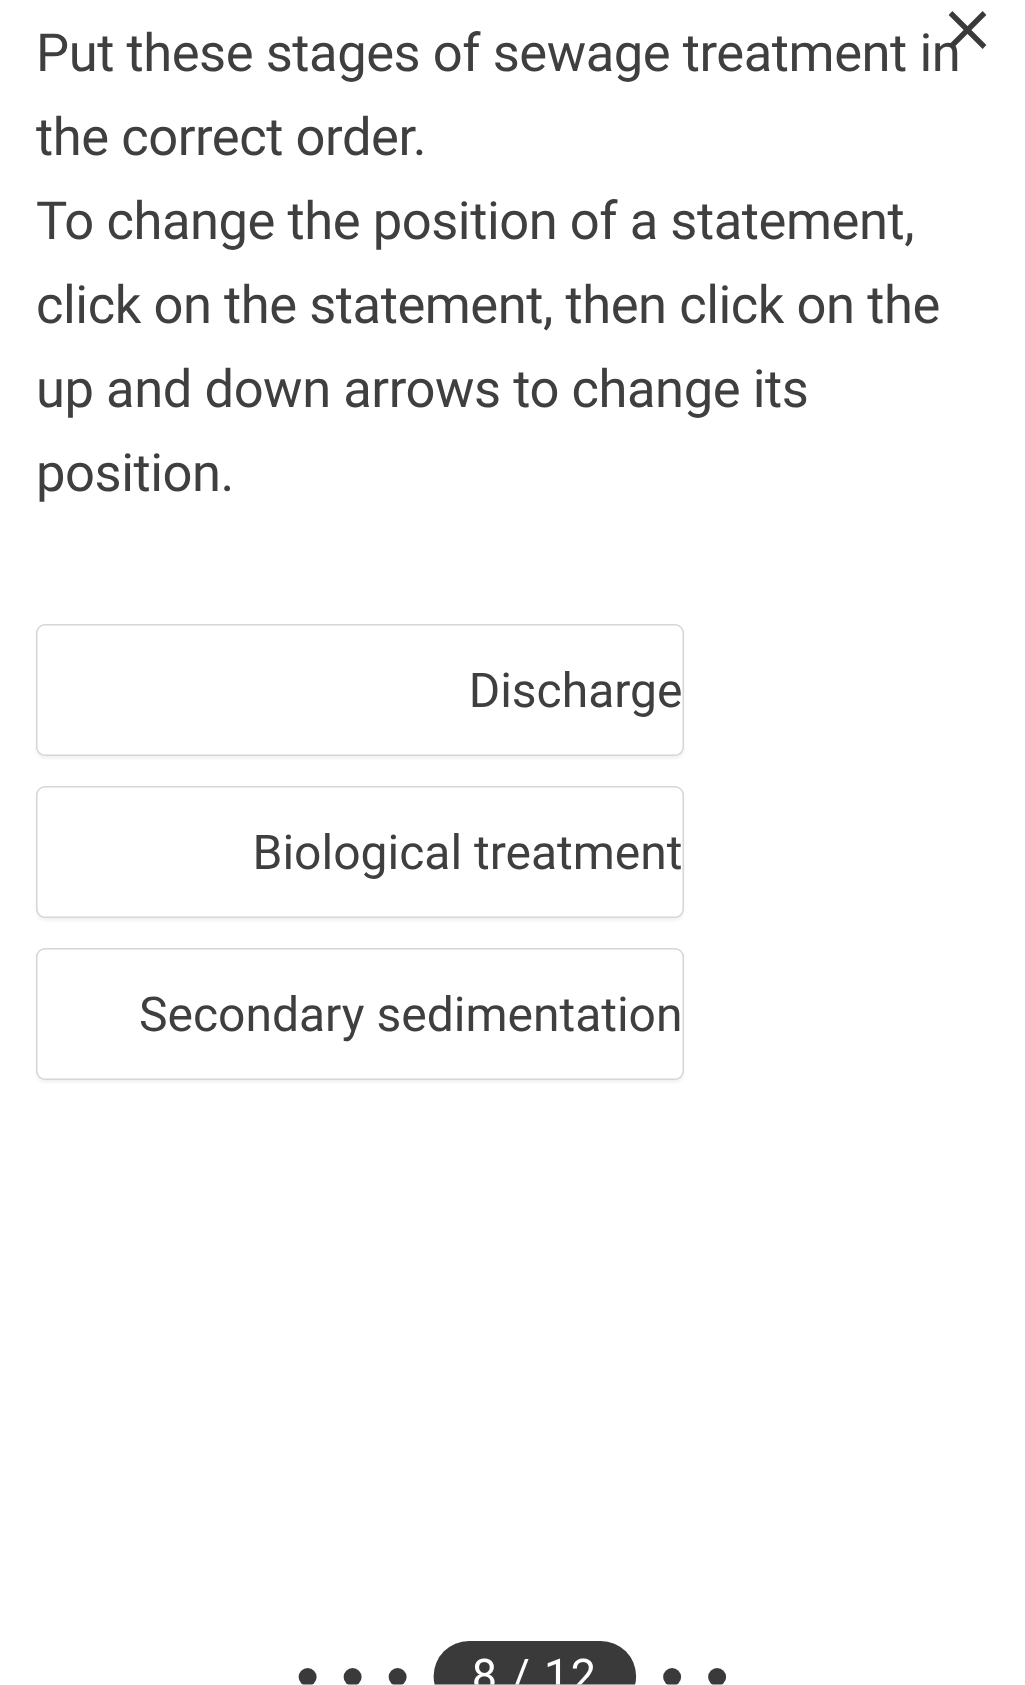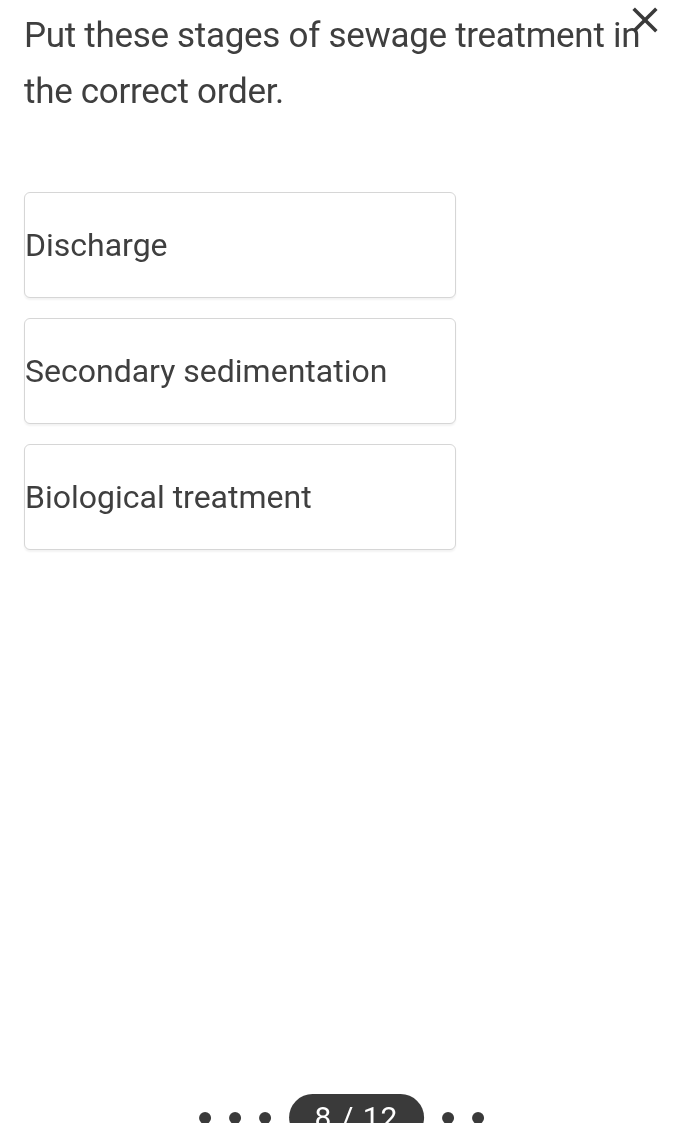--- a/index.html
+++ b/index.html
@@ -44,26 +44,26 @@
       letter-spacing: -0.3px;
     }
     .options {
       margin-top: 72px;
       display: flex;
       flex-direction: column;
       gap: 20px;
     }
     .option-item {
       width: 432px;
-      height: 106px;
+      height: 88px;
       border: 1px solid #d6d6d6;
       border-radius: 6px;
       display: flex;
       align-items: center;
-      justify-content: flex-start;
+      justify-content: flex-end;
       font-size: 32px;
       color: #3f3f3f;
       cursor: pointer;
       box-shadow: 0 2px 2px rgba(0,0,0,0.05);
       background: #fff;
     }
     .pager {
       position: absolute;
       bottom: -18px;
       left: 50%;
@@ -95,30 +95,31 @@
   <span>
     <svg viewBox="0 0 24 24" fill="none">
       <line x1="4" y1="4" x2="20" y2="20"></line>
       <line x1="20" y1="4" x2="4" y2="20"></line>
     </svg>
   </span>
 </div>
 
 <div class="content">
   <p class="question-text">Put these stages of sewage treatment in the correct order.</p>
+  <p class="question-text">To change the position of a statement, click on the statement, then click on the up and down arrows to change its position.</p>
 
   <div class="options">
     <div class="option-item">
       <span>Discharge</span>
     </div>
     <div class="option-item">
-      <span>Secondary sedimentation</span>
+      <span>Biological treatment</span>
     </div>
     <div class="option-item">
-      <span>Biological treatment</span>
+      <span>Secondary sedimentation</span>
     </div>
   </div>
 </div>
 
 <div class="pager">
   <div class="pager-dot"></div>
   <div class="pager-dot"></div>
   <div class="pager-dot"></div>
   <div class="pager-pill">
     <span>8 / 12</span>

